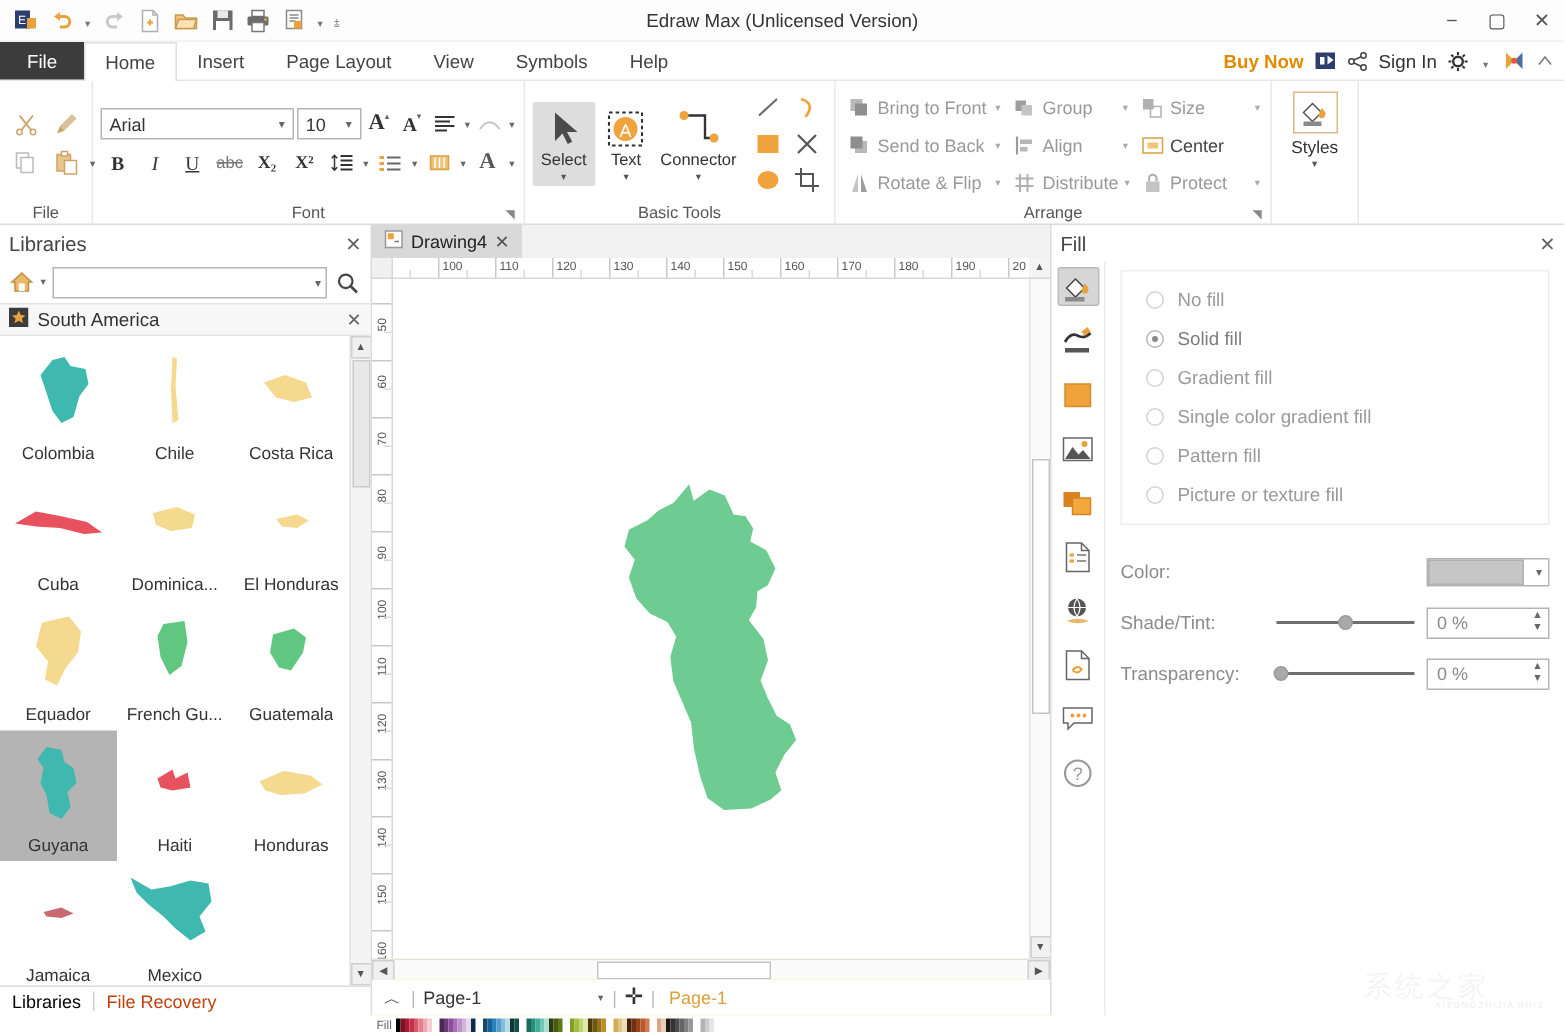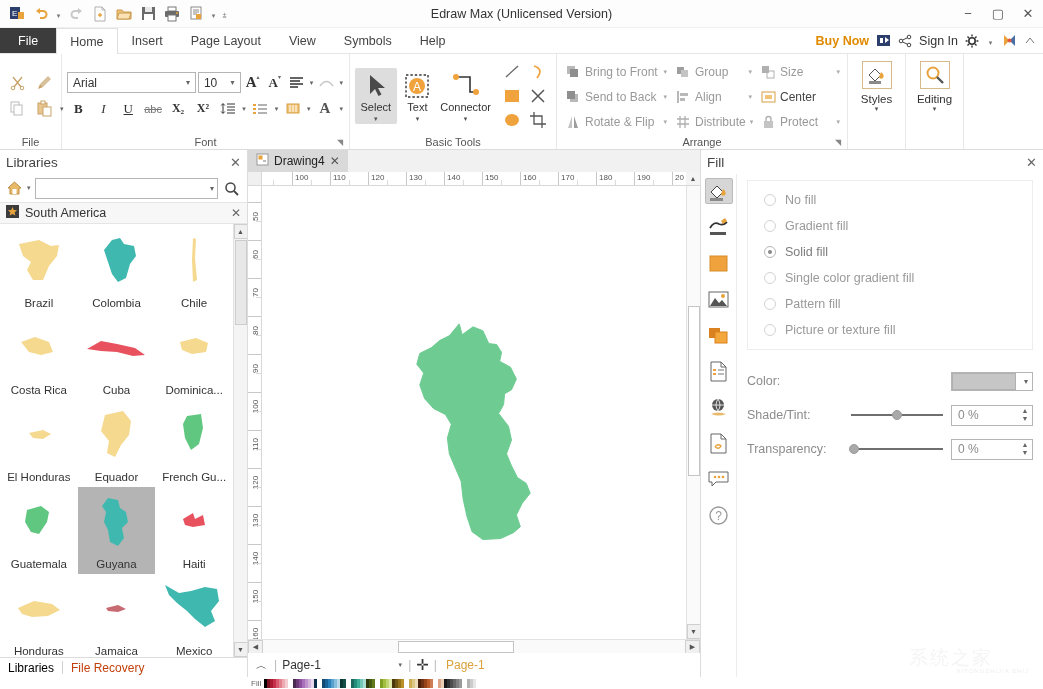--- a/index.html
+++ b/index.html
@@ -743,35 +743,20 @@
                 <rect x="3" y="17" width="12" height="3" fill="#8a8a8a"></rect>
               </svg>
           </div>
           <div class="vl">Styles</div>
           <div class="vc">▾</div>
         </div>
       </div>
       <div class="rgroup-title"></div>
     </div>
 
-    <div class="rgroup g-editing">
-      <div class="rgroup-body" style="align-items:flex-start">
-        <div class="vbig">
-          <div class="vi">
-            <svg width="22" height="22" viewBox="0 0 22 22">
-                <circle cx="9" cy="9" r="5.5" fill="none" stroke="#e8a33d" stroke-width="2"></circle>
-                <path d="M13 13 L19 19" stroke="#555" stroke-width="2.4"></path>
-              </svg>
-          </div>
-          <div class="vl">Editing</div>
-          <div class="vc">▾</div>
-        </div>
-      </div>
-      <div class="rgroup-title"></div>
-    </div>
 
     <div class="rgroup" style="flex:1"></div>
   </div>
 
   <div class="bodyrow">
 
     <div class="libpanel">
       <div class="lib-head">
         <span>Libraries</span>
         <span class="x">✕</span>
@@ -802,28 +787,20 @@
               <path d="M6.5 2 L7.8 5 L11 5.3 L8.6 7.4 L9.4 10.5 L6.5 8.9 L3.6 10.5 L4.4 7.4 L2 5.3 L5.2 5 Z" fill="#e8a33d"></path>
             </svg>
         </span>
         <span class="cl">South America</span>
         <span class="x">✕</span>
       </div>
 
       <div class="lib-grid-wrap">
         <div class="lib-grid">
 
-          <div class="shape-cell">
-            <div class="sv">
-                <svg width="60" height="50" viewBox="0 0 60 50">
-                  <path d="M10 8 L30 4 L42 10 L50 9 L48 20 L40 30 L34 44 L24 44 L18 34 L22 26 L14 20 Z" fill="#f5d98f"></path>
-                </svg>
-              </div>
-            <div class="sn">Brazil</div>
-          </div>
           <div class="shape-cell">
             <div class="sv">
                 <svg width="60" height="50" viewBox="0 0 60 50">
                   <path d="M26 4 L34 2 L38 8 L48 10 L50 20 L44 28 L40 42 L32 46 L26 38 L22 26 L18 14 Z" fill="#3fb8b0"></path>
                 </svg>
               </div>
             <div class="sn">Colombia</div>
           </div>
           <div class="shape-cell">
             <div class="sv">
@@ -1164,27 +1141,27 @@
               </svg>
           </div>
         </div>
 
         <div class="fill-main">
           <div class="radiobox">
             <div class="radio-row">
               <span class="rmark"></span>
               <span class="rl">No fill</span>
             </div>
+            <div class="radio-row on">
+              <span class="rmark"></span>
+              <span class="rl">Solid fill</span>
+            </div>
             <div class="radio-row">
               <span class="rmark"></span>
               <span class="rl">Gradient fill</span>
-            </div>
-            <div class="radio-row on">
-              <span class="rmark"></span>
-              <span class="rl">Solid fill</span>
             </div>
             <div class="radio-row">
               <span class="rmark"></span>
               <span class="rl">Single color gradient fill</span>
             </div>
             <div class="radio-row">
               <span class="rmark"></span>
               <span class="rl">Pattern fill</span>
             </div>
             <div class="radio-row">

